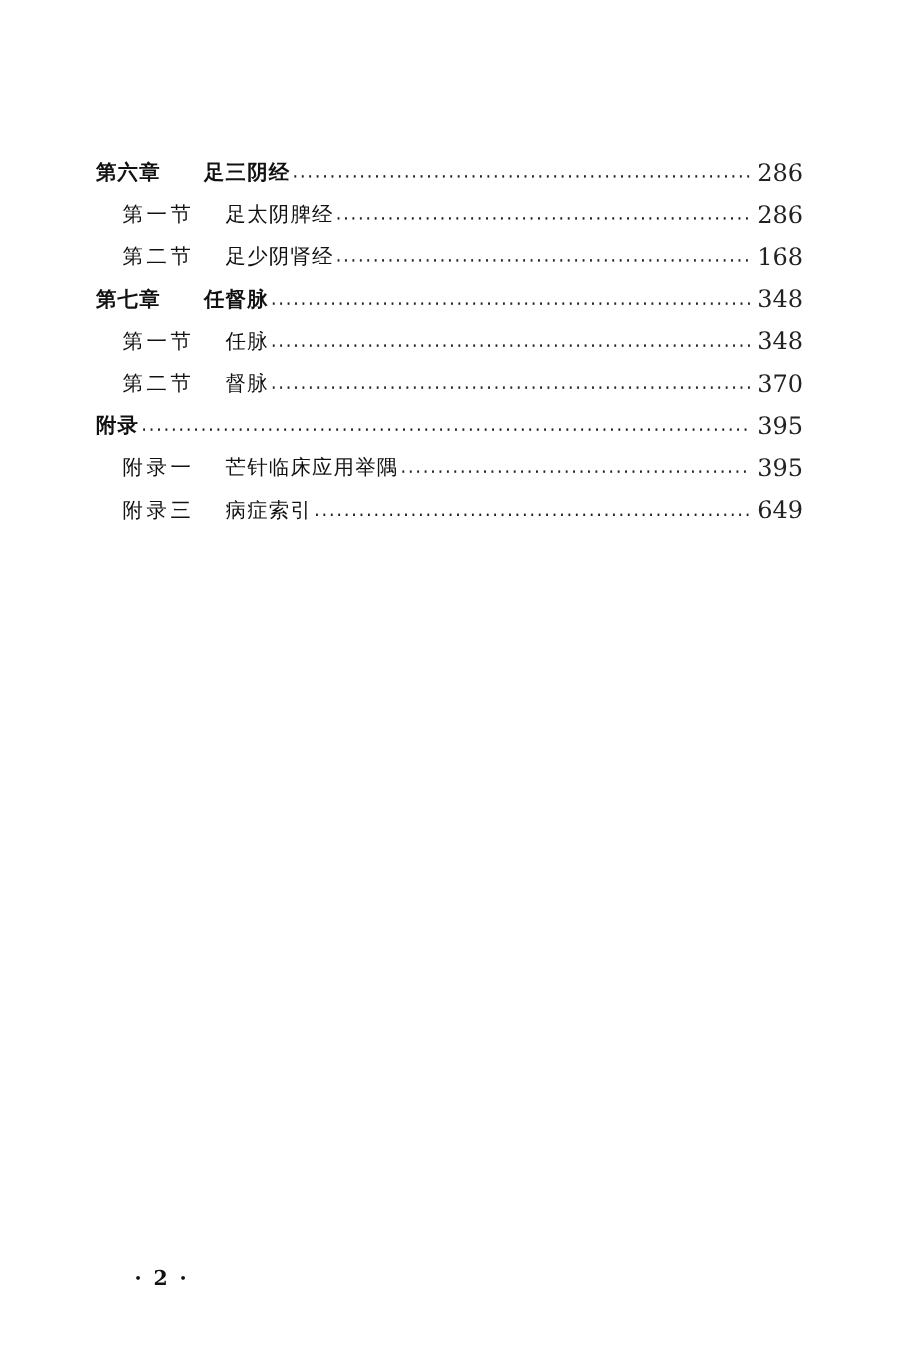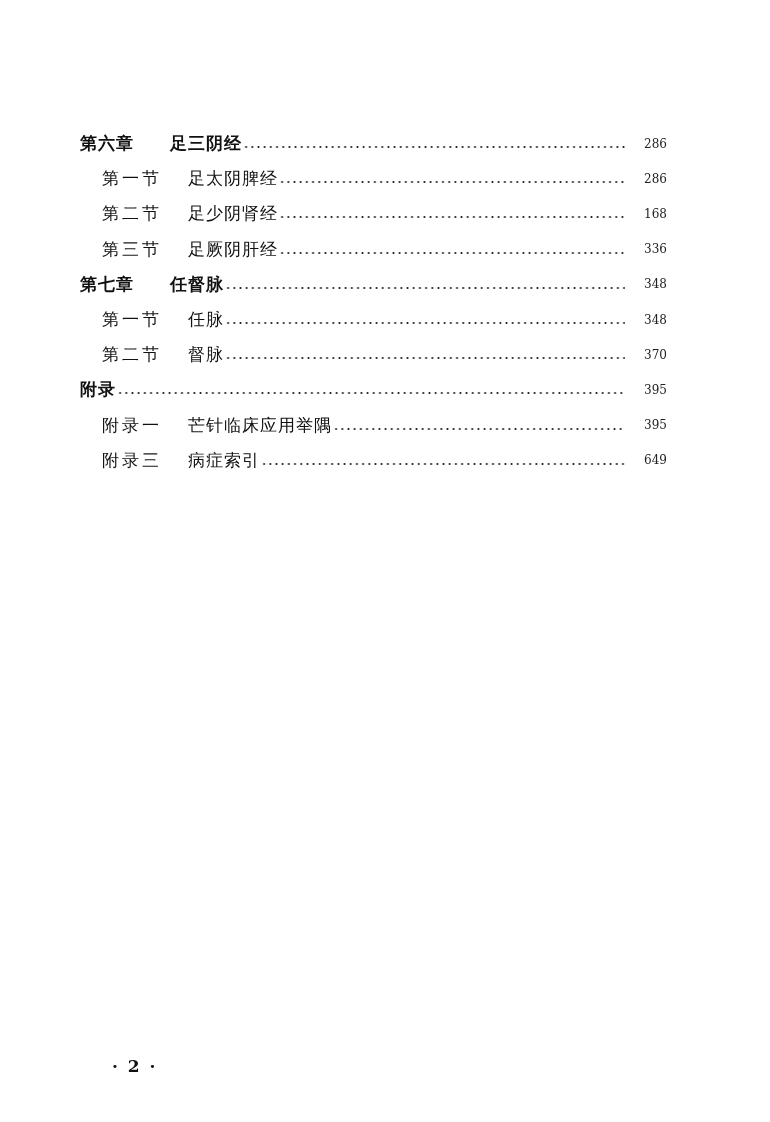--- a/index.html
+++ b/index.html
@@ -11,21 +11,21 @@
   .row.chap .lbl, .row.chap .ttl { font-weight:bold; }
   .lbl { display:inline-block; }
   .row.chap .lbl { width:90px; letter-spacing:1px; }
   .row.sec .lbl { width:86px; letter-spacing:3px; }
   .row.app .lbl { width:auto; }
   .ttl { display:inline-block; letter-spacing:1px; }
   .dots { flex:1; overflow:hidden; margin:0 6px 0 1px; height:17px; position:relative; }
   .dots::before { content:""; position:absolute; left:0; right:0; top:11px; height:2px;
      background-image:radial-gradient(circle, #222 0.9px, transparent 1.1px);
      background-size:6.2px 2px; background-repeat:repeat-x; }
-  .pg { font-family:"DejaVu Serif", serif; font-size:12px; width:36px; text-align:right; color:#222; }
+  .pg { font-family:"DejaVu Serif", serif; font-size:20px; width:36px; text-align:right; color:#222; }
   .folio { position:absolute; left:112px; top:1056px; font-family:"DejaVu Serif", serif;
            font-size:17px; font-weight:bold; letter-spacing:2px; }
 </style>
 </head>
 <body>
 
 <div class="toc">
   <div class="row chap">
     <span class="lbl">第六章</span>
     <span class="ttl">足三阴经</span>
@@ -36,26 +36,20 @@
     <span class="lbl">第一节</span>
     <span class="ttl">足太阴脾经</span>
     <span class="dots"></span>
     <span class="pg">286</span>
   </div>
   <div class="row sec">
     <span class="lbl">第二节</span>
     <span class="ttl">足少阴肾经</span>
     <span class="dots"></span>
     <span class="pg">168</span>
-  </div>
-  <div class="row sec">
-    <span class="lbl">第三节</span>
-    <span class="ttl">足厥阴肝经</span>
-    <span class="dots"></span>
-    <span class="pg">336</span>
   </div>
   <div class="row chap">
     <span class="lbl">第七章</span>
     <span class="ttl">任督脉</span>
     <span class="dots"></span>
     <span class="pg">348</span>
   </div>
   <div class="row sec">
     <span class="lbl">第一节</span>
     <span class="ttl">任脉</span>

